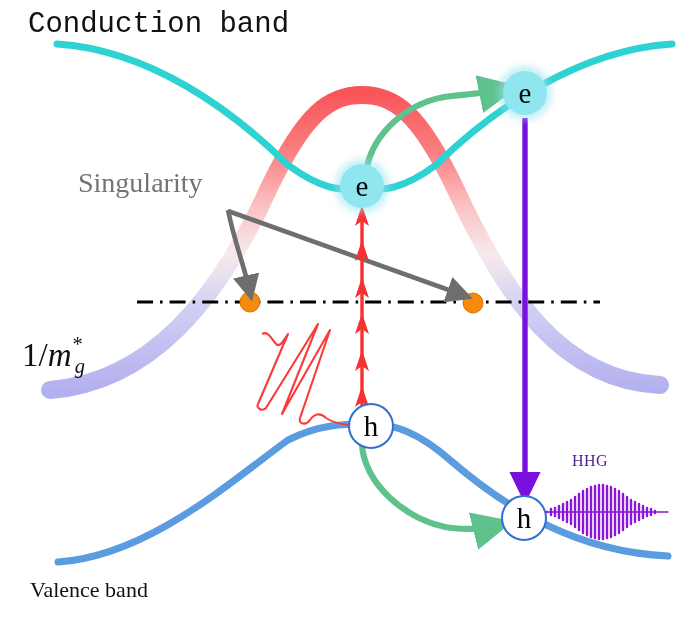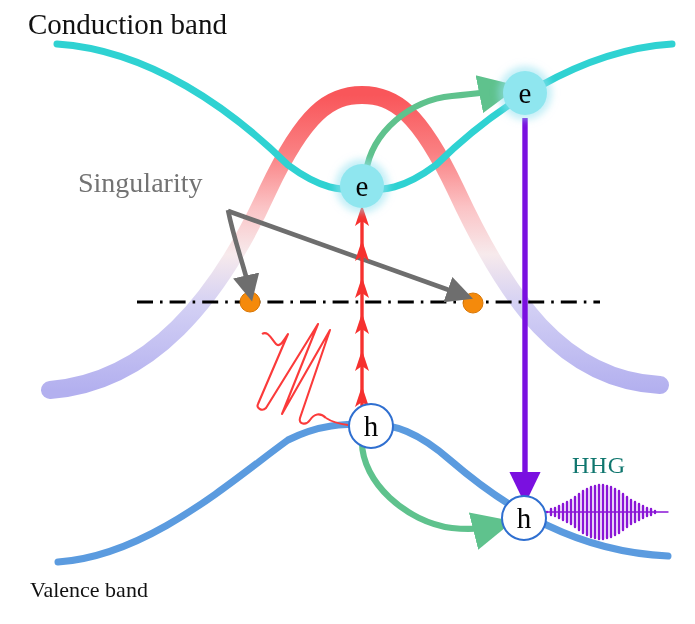--- a/index.html
+++ b/index.html
@@ -2,24 +2,24 @@
 <html><head>
 <meta charset="utf-8">
 <style>
   html,body{margin:0;padding:0;background:#ffffff;}
   body{width:695px;height:624px;overflow:hidden;
        font-family:"Liberation Serif",serif;}
   #stage{position:relative;width:695px;height:624px;background:#fff;}
   svg.fig{position:absolute;left:0;top:0;width:695px;height:624px;}
 
   .lbl{position:absolute;white-space:nowrap;font-family:"Liberation Serif",serif;}
-  #lbl-conduction{left:28px;top:8px;font-size:29px;color:#111111;}
+  #lbl-conduction{left:28px;top:8px;font-size:29px;color:#111111;font-family:Liberation Mono, monospace;}
   #lbl-valence{left:30px;top:568px;font-size:22px;color:#111111;margin-top:9px;}
   #lbl-singularity{left:78px;top:167px;font-size:28px;color:#737373;}
-  #lbl-hhg{left:572px;top:452px;font-size:24px;color:#0f766e;letter-spacing:.5px;}
+  #lbl-hhg{left:572px;top:452px;font-size:16px;color:#4c1d95;letter-spacing:.5px;}
 
   #lbl-massfml{left:22px;top:333px;font-size:33px;color:#111111;
                font-family:"Liberation Serif",serif;font-style:italic;}
   #lbl-massfml .up{font-style:normal;}
   #lbl-massfml sup{font-size:.62em;font-style:normal;vertical-align:.72em;margin-left:1px;}
   #lbl-massfml sub{font-size:.62em;font-style:italic;vertical-align:-.38em;margin-left:-8px;}
 
   .pcar{position:absolute;border-radius:50%;display:flex;align-items:center;
         justify-content:center;font-family:"Liberation Serif",serif;color:#050505;}
   .pcar.e{background:#8fe6ef;box-shadow:0 0 7px 5px rgba(150,225,240,.55);
@@ -125,20 +125,21 @@
   </svg>
 
   <div class="lbl" id="lbl-conduction">Conduction band</div>
 
   <div class="lbl" id="lbl-valence">Valence band</div>
 
   <div class="lbl" id="lbl-singularity">Singularity</div>
 
   <div class="lbl" id="lbl-hhg">HHG</div>
 
+  <div class="lbl" id="lbl-massfml"><span class="up">1/</span><span>m</span><sup>*</sup><sub>g</sub></div>
 
   <div class="pcar e" style="left:340px;top:164px;width:44px;height:44px;">
       <span>e</span>
     </div>
 
   <div class="pcar e" style="left:503px;top:71px;width:44px;height:44px;">
       <span>e</span>
     </div>
 
   <div class="pcar h" style="left:348px;top:403px;width:42px;height:42px;">

